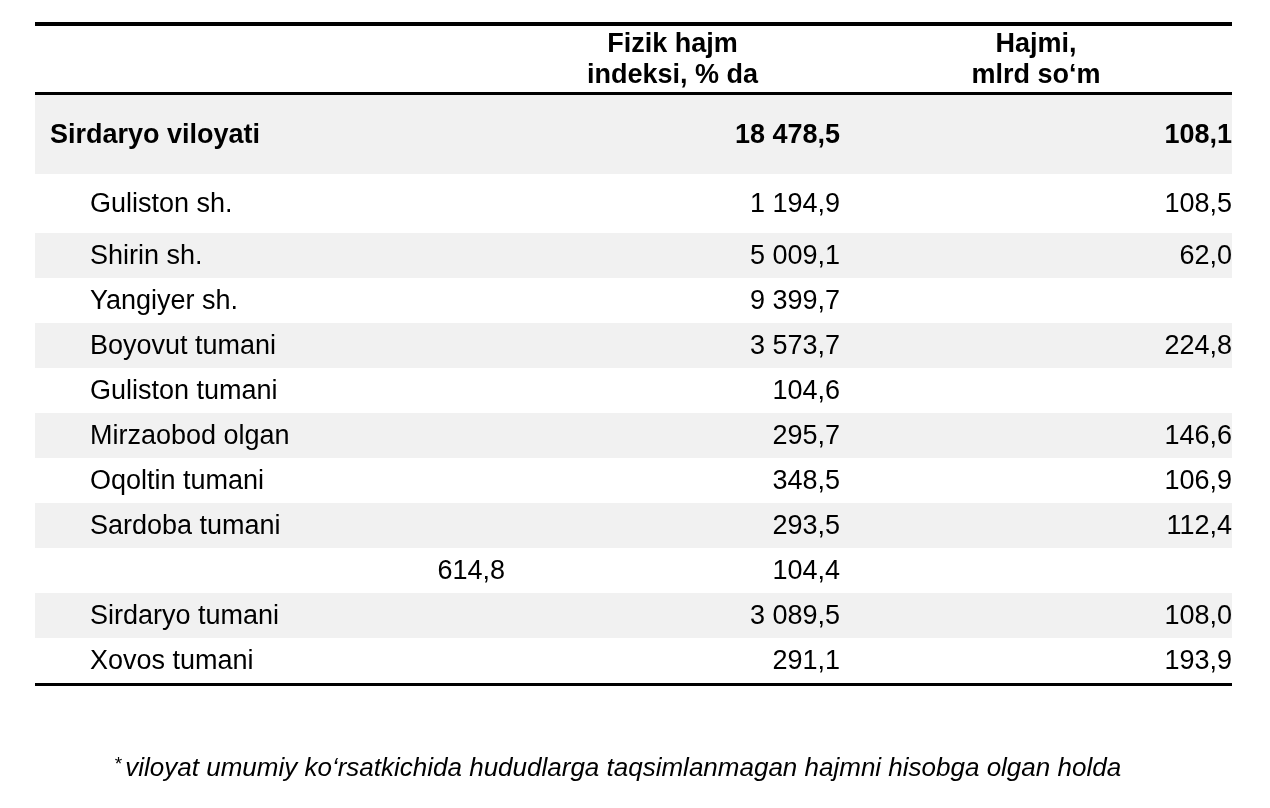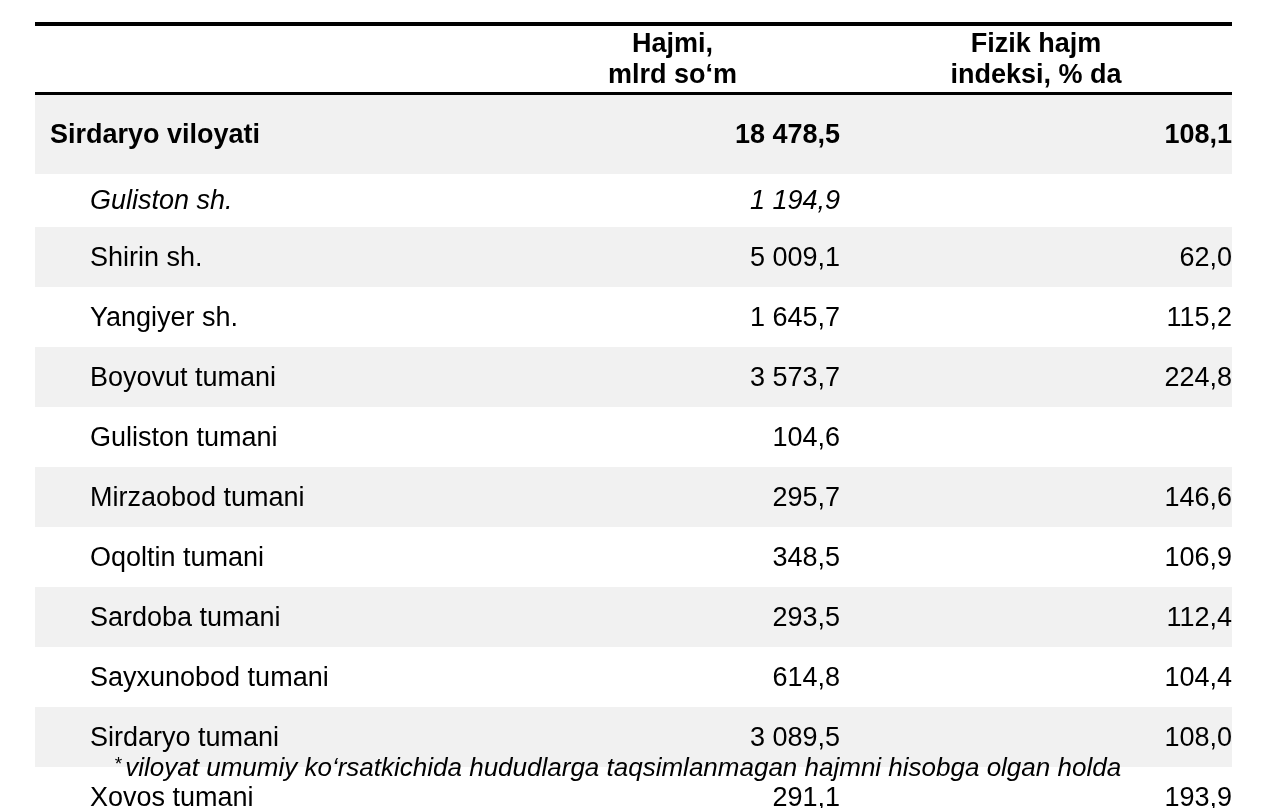--- a/index.html
+++ b/index.html
@@ -37,22 +37,22 @@
     font-weight: bold;
     font-size: 27px;
     line-height: 31px;
   }
   .header-line { display: block; }
   .region-row {
     height: 79px;
     background: var(--row-shaded-bg);
     font-weight: bold;
   }
-  .data-row { height: 60px; }
-  .data-row.first { height: 53px; font-style: italic; }
+  .data-row { height: 45px; }
+  .data-row.first { height: 59px; }
   .data-row.shaded { background: var(--row-shaded-bg); }
   .name-cell {
     font-size: 27px;
     padding-left: 55px;
     text-align: left;
     white-space: nowrap;
   }
   .region-row .name-cell { padding-left: 15px; }
   .num-cell {
     font-size: 27px;
@@ -75,83 +75,82 @@
   }
 </style>
 </head>
 <body>
 
 <div class="table-wrap">
 
   <div class="grid-row header-row">
     <div class="header-cell"></div>
     <div class="header-cell">
+      <span class="header-line">Fizik hajm</span>
+      <span class="header-line">indeksi, % da</span>
+    </div>
+    <div class="header-cell">
       <span class="header-line">Hajmi,</span>
       <span class="header-line">mlrd so‘m</span>
-    </div>
-    <div class="header-cell">
-      <span class="header-line">Fizik hajm</span>
-      <span class="header-line">indeksi, % da</span>
     </div>
   </div>
 
   <div class="grid-row region-row">
     <div class="name-cell">Sirdaryo viloyati</div>
     <div class="num-cell">18 478,5</div>
     <div class="num-cell">108,1</div>
   </div>
 
   <div class="grid-row data-row first">
     <div class="name-cell">Guliston sh.</div>
     <div class="num-cell">1 194,9</div>
+    <div class="num-cell">108,5</div>
   </div>
 
   <div class="grid-row data-row shaded">
     <div class="name-cell">Shirin sh.</div>
     <div class="num-cell">5 009,1</div>
     <div class="num-cell">62,0</div>
   </div>
 
   <div class="grid-row data-row">
     <div class="name-cell">Yangiyer sh.</div>
-    <div class="num-cell">1 645,7</div>
-    <div class="num-cell">115,2</div>
+    <div class="num-cell">9 399,7</div>
   </div>
 
   <div class="grid-row data-row shaded">
     <div class="name-cell">Boyovut tumani</div>
     <div class="num-cell">3 573,7</div>
     <div class="num-cell">224,8</div>
   </div>
 
   <div class="grid-row data-row">
     <div class="name-cell">Guliston tumani</div>
     <div class="num-cell">104,6</div>
   </div>
 
   <div class="grid-row data-row shaded">
-    <div class="name-cell">Mirzaobod tumani</div>
+    <div class="name-cell">Mirzaobod olgan</div>
     <div class="num-cell">295,7</div>
     <div class="num-cell">146,6</div>
   </div>
 
   <div class="grid-row data-row">
     <div class="name-cell">Oqoltin tumani</div>
     <div class="num-cell">348,5</div>
     <div class="num-cell">106,9</div>
   </div>
 
   <div class="grid-row data-row shaded">
     <div class="name-cell">Sardoba tumani</div>
     <div class="num-cell">293,5</div>
     <div class="num-cell">112,4</div>
   </div>
 
   <div class="grid-row data-row">
-    <div class="name-cell">Sayxunobod tumani</div>
     <div class="num-cell">614,8</div>
     <div class="num-cell">104,4</div>
   </div>
 
   <div class="grid-row data-row shaded">
     <div class="name-cell">Sirdaryo tumani</div>
     <div class="num-cell">3 089,5</div>
     <div class="num-cell">108,0</div>
   </div>
 

